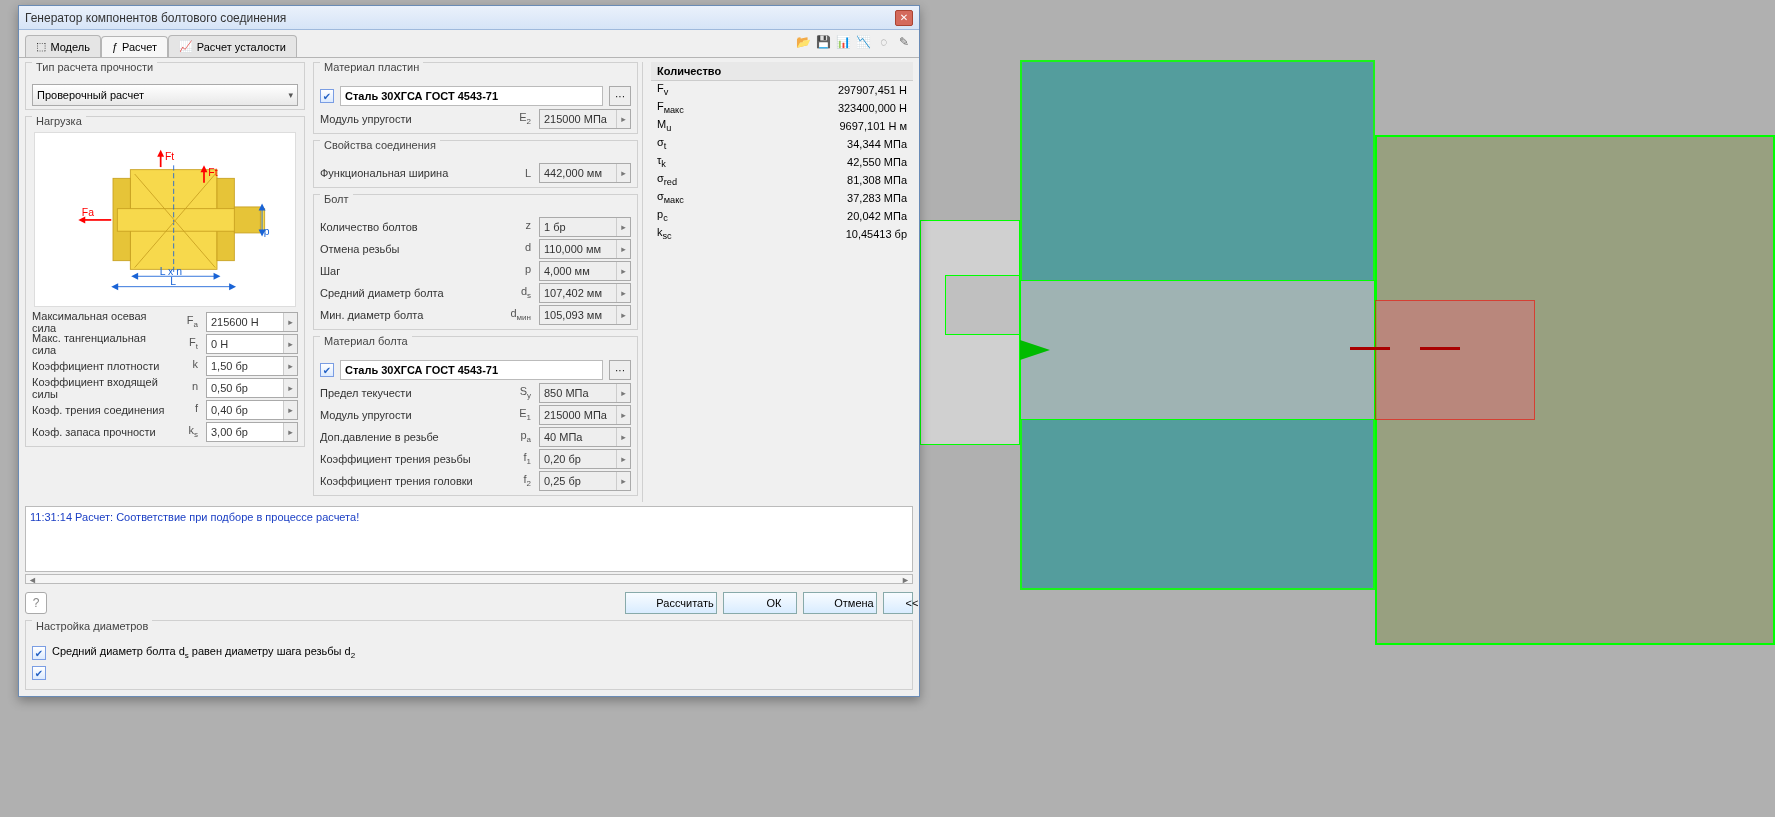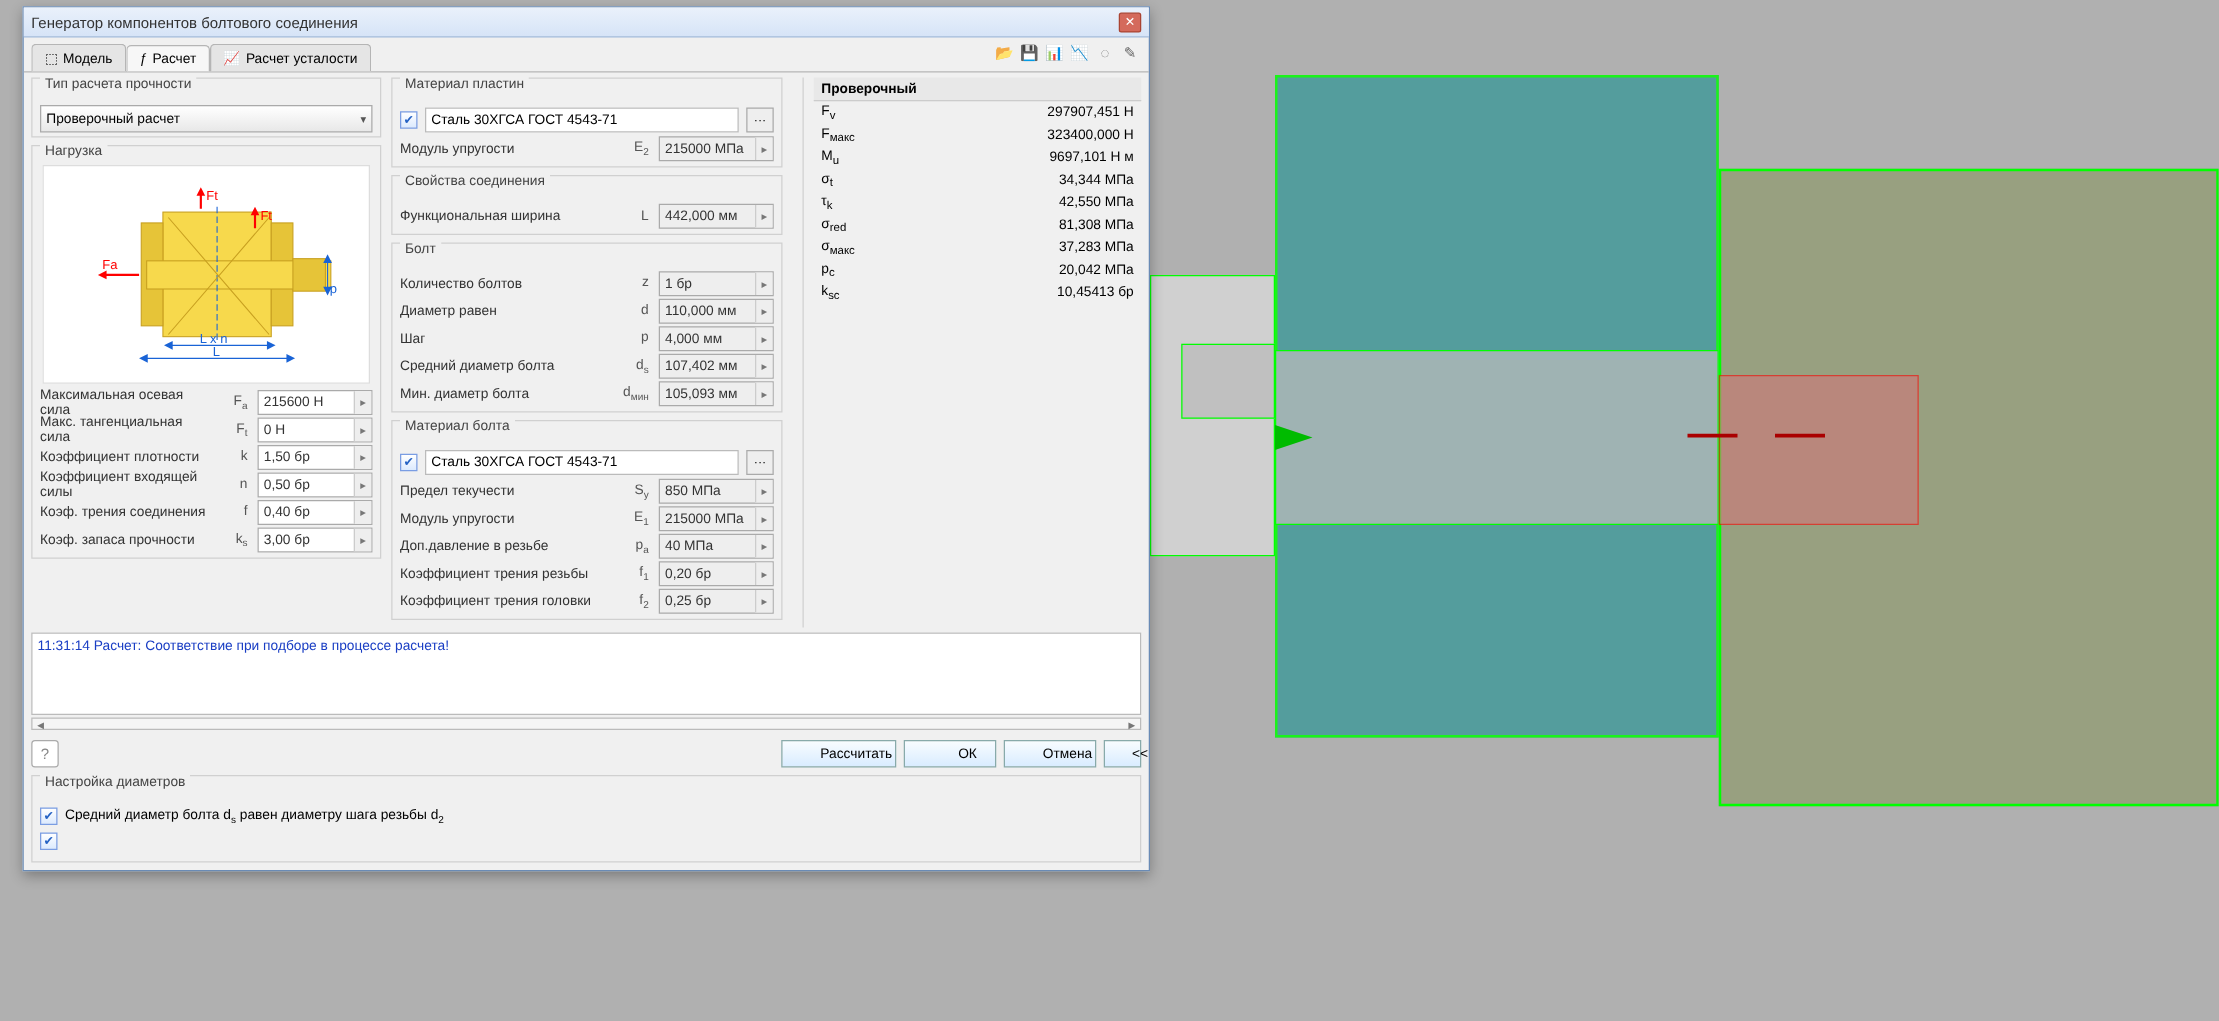--- a/index.html
+++ b/index.html
@@ -27,42 +27,42 @@
   .tabrow { height:28px; display:flex; align-items:flex-end; gap:0; padding:0 6px; border-bottom:1px solid #b5b5b5; position:relative;}
   .tab { padding:4px 10px; font-size:11px; background:#e5e5e5; border:1px solid #b5b5b5; border-bottom:none; 
          display:flex;align-items:center;gap:4px; border-radius:4px 4px 0 0;}
   .tab.active{ background:#f7f7f7;}
   .tab-icons{ position:absolute; right:6px; top:3px; display:flex; gap:2px;}
   .tab-icons span{ width:18px;height:18px; display:flex;align-items:center;justify-content:center;font-size:12px;color:#666;border:1px solid transparent;}
 
   .body{ flex:1; display:flex; flex-direction:column; overflow:hidden;}
   .cols{ display:flex; gap:8px; padding:4px 6px 2px 6px;}
   .col1{ width:280px;}
-  .col2{ width:330px; border-right:1px solid #d0d0d0; padding-right:16px;}
+  .col2{ width:330px; border-right:1px solid #d0d0d0; padding-right:4px;}
   .col3{ flex:1;}
   legend, .grp-title{ font-size:11px; color:#444; padding:0 4px; }
   .grp { padding:3px 6px 3px 6px; border:1px solid #d0d0d0; margin-bottom:6px; position:relative;}
   .grp-title{ position:relative; top:-9px; background:#f0f0f0; display:inline-block;}
 
   .sel { width:100%; height:22px; font-size:11px; border:1px solid #aaa; background:linear-gradient(#fff,#e8e8e8);
          padding:0 4px; display:flex; align-items:center; justify-content:space-between;}
   .sel::after{content:"▾"; font-size:9px; color:#555;}
 
   .row{ display:flex; align-items:center; height:22px; font-size:11px; color:#333; gap:4px;}
   .row label{ flex:1;}
   .sym{ width:28px; text-align:right; padding-right:4px; color:#555;}
   .sym sub{font-size:8px;}
   .valbox{ width:92px; height:20px; border:1px solid #aaa; background:#fff; font-size:11px; padding:0 4px;
            display:flex; align-items:center; position:relative;}
   .valbox .more{ position:absolute; right:0; top:0; bottom:0; width:14px; border-left:1px solid #ccc;
                  display:flex;align-items:center;justify-content:center;font-size:9px;color:#777;background:#eee;}
   .valgrey{ background:#eee;align-items:center;}
   .mat-row{display:flex;align-items:center;gap:6px;height:24px;}
   .chk{width:14px;height:14px;border:1px solid #7a9de3;background:linear-gradient(#fff,#dceafe);display:flex;align-items:center;justify-content:center;font-size:10px;color:#2562c4;}
-  .mat-txt{flex:1;height:20px;border:1px solid #bbb;background:#fff;font-size:11px;display:flex;align-items:center;padding:0 4px;}
+  .mat-txt{flex:1;height:20px;border:1px solid #bbb;background:#fff;font-size:11px;display:flex;align-items:center;padding:0 4px;font-weight:bold;}
   .mat-btn{width:22px;height:20px;border:1px solid #aaa;background:#eee;font-size:10px;display:flex;align-items:center;justify-content:center;}
 
   .sketch{height:175px;background:#fff;border:1px solid #ddd;margin:-6px 2px 4px 2px;position:relative;}
   .sketch svg{width:100%;height:100%;}
 
   .results-head{font-size:11px;background:#e8e8e8;border-bottom:1px solid #ccc;padding:3px 6px;font-weight:bold;}
   .res-row{display:flex;font-size:11px;padding:1px 6px;height:18px;align-items:center;}
   .res-row .sym2{width:48px;}
   .res-row .rval{flex:1;text-align:right;}
 
@@ -262,21 +262,21 @@
         <div id="bolt-rows">
               <div class="row">
                 <label>Количество болтов</label>
    <span class="sym">z<sub></sub></span>
    <span class="valbox valgrey">
      <span>1 бр</span>
                   <span class="more">▸</span>
                 </span>
               </div>
               <div class="row">
-                <label>Диаметр равен</label>
+                <label>Отмена резьбы</label>
    <span class="sym">d<sub></sub></span>
    <span class="valbox valgrey">
      <span>110,000 мм</span>
                   <span class="more">▸</span>
                 </span>
               </div>
               <div class="row">
                 <label>Шаг</label>
    <span class="sym">p<sub></sub></span>
    <span class="valbox valgrey">
@@ -349,21 +349,21 @@
    <span class="valbox valgrey">
      <span>0,25 бр</span>
                   <span class="more">▸</span>
                 </span>
               </div>
             </div>
       </div>
     </div>
 
     <div class="col3">
-      <div class="results-head">Проверочный</div>
+      <div class="results-head">Количество</div>
       <div id="results-rows">
             <div class="res-row">
               <span class="sym2">F<sub>v</sub></span>
               <span class="rval">297907,451 Н</span>
             </div>
             <div class="res-row">
               <span class="sym2">F<sub>макс</sub></span>
               <span class="rval">323400,000 Н</span>
             </div>
             <div class="res-row">

